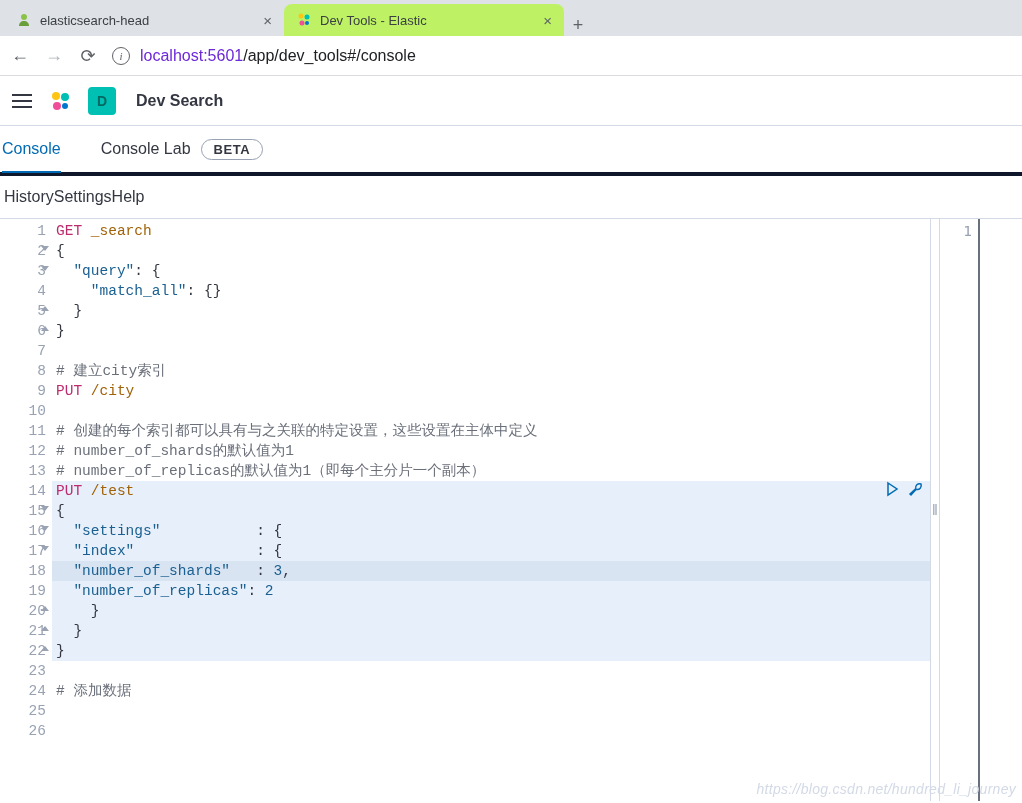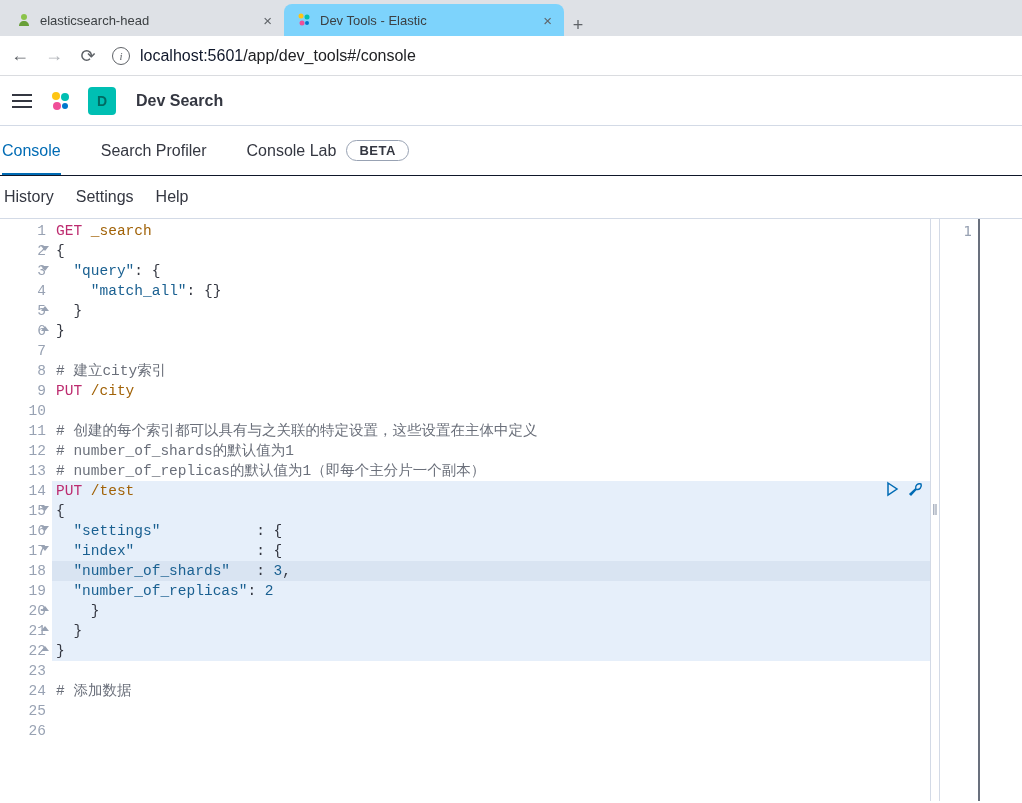--- a/index.html
+++ b/index.html
@@ -2,51 +2,51 @@
 <html><head>
 <meta charset="utf-8">
 <style>
   * { box-sizing: border-box; margin: 0; padding: 0; }
   body { font-family: -apple-system, BlinkMacSystemFont, "Segoe UI", Helvetica, Arial, sans-serif; font-size: 14px; color: #343741; background: #fff; width: 1022px; height: 803px; overflow: hidden; }
 
   
   .tabstrip { background: #dee1e6; height: 36px; display: flex; align-items: flex-end; padding-left: 4px; }
   .tab { display: flex; align-items: center; gap: 8px; height: 32px; padding: 0 12px; width: 280px; font-size: 13px; color: #3c4043; border-top-left-radius: 8px; border-top-right-radius: 8px; position: relative; }
   .tab.inactive { background: transparent; }
-  .tab.active { background: #7dd3fc; }
+  .tab.active { background: #bef264; }
   .tab .title { flex: 1; white-space: nowrap; overflow: hidden; text-overflow: ellipsis; }
   .tab .close { font-size: 15px; color: #5f6368; }
   .tab .favicon { width: 16px; height: 16px; flex-shrink: 0; }
   .fav-head svg { width:16px; height:16px; }
   .newtab { width: 28px; display:flex; align-items:center; justify-content:center; color:#5f6368; font-size:18px; }
 
   .addrbar { background: #fff; height: 40px; display:flex; align-items:center; padding: 0 10px; gap: 14px; border-bottom: 1px solid #dadce0; }
   .navbtn { color: #5f6368; font-size: 18px; width:20px; text-align:center; }
   .navbtn.disabled { color: #b0b3b8; }
   .omni { display:flex; align-items:center; gap:10px; font-size:16px; color:#202124; }
   .omni .info { width:18px; height:18px; border:1.5px solid #5f6368; border-radius:50%; display:flex; align-items:center; justify-content:center; font-size:11px; color:#5f6368; font-family: Georgia, serif; font-style: italic; }
-  .omni .host-dim { color:#0f172a; }
+  .omni .host-dim { color:#6d28d9; }
 
   
   .kbn-header { height: 50px; border-bottom: 1px solid #d3dae6; display:flex; align-items:center; padding: 0 12px; gap: 16px; }
   .hamburger { width:20px; display:flex; flex-direction:column; gap:4px; }
   .hamburger span { height:2px; background:#343741; }
   .logo-elastic { width:24px; height:24px; position:relative; }
   .user-badge { width:28px; height:28px; background:#00bfb3; color:#016b63; font-weight:700; display:flex; align-items:center; justify-content:center; border-radius:4px; font-size:14px; }
   .kbn-title { font-size:16px; font-weight:600; margin-left:4px; }
 
   
-  .dt-tabs { display:flex; align-items:center; gap:40px; padding: 0 2px; height: 50px; border-bottom: 1px solid #0f172a; }
+  .dt-tabs { display:flex; align-items:center; gap:40px; padding: 0 2px; height: 50px; border-bottom: 4px solid #0f172a; }
   .dt-tab { font-size:16px; color:#343741; padding: 14px 0; position:relative; display:flex; align-items:center; gap:10px; }
   .dt-tab.active { color:#006bb4; }
   .dt-tab.active::after { content:""; position:absolute; left:0; right:0; bottom:-1px; height:2px; background:#006bb4; }
   .beta-badge { border:1px solid #98a2b3; border-radius:14px; padding:2px 12px; font-size:13px; font-weight:700; letter-spacing:0.04em; color:#343741; }
 
   
-  .subbar { display:flex; gap:22px; padding: 12px 4px; font-size:16px; color:#343741; }
+  .subbar { display:flex; padding: 12px 4px; font-size:16px; color:#343741; }
 
   
   .editor-wrap { display:flex; border-top:1px solid #d3dae6; height: calc(803px - 36px - 40px - 50px - 50px - 44px); position:relative; }
   .editor-left { flex: 0 0 930px; display:flex; font-family: Menlo, Consolas, "Courier New", monospace; font-size:14.5px; line-height:20px; position:relative; }
   .gutter { width:52px; background:#fff; text-align:right; color:#98a2b3; padding: 2px 6px 2px 2px; user-select:none; white-space:pre; border-right: none; }
   .gline { height:20px; position:relative; }
   .fold { position:absolute; right:-3px; top:5px; width:0; height:0; border-left:4px solid transparent; border-right:4px solid transparent; }
   .fold.open { border-top:5px solid #98a2b3; }
   .fold.close { border-bottom:5px solid #98a2b3; }
   .code { flex:1; padding: 2px 4px; white-space:pre; position:relative; }
@@ -123,21 +123,20 @@
         <circle cx="9" cy="17" r="4" fill="#f04e98"></circle>
         <circle cx="17" cy="17" r="3" fill="#0077cc"></circle>
       </svg>
   </div>
   <div class="user-badge">D</div>
   <div class="kbn-title">Dev Search</div>
 </div>
 
 <div class="dt-tabs">
   <div class="dt-tab active">Console</div>
-  <div class="dt-tab">Search Profiler</div>
   <div class="dt-tab">
     <span>Console Lab</span>
     <span class="beta-badge">BETA</span>
   </div>
 </div>
 
 <div class="subbar">
   <span>History</span>
   <span>Settings</span>
   <span>Help</span>
@@ -152,13 +151,14 @@
               <path d="M13 3a4 4 0 00-5.3 4.8L2 13l1 1 5.2-5.7A4 4 0 0013 3z" fill="none" stroke="#006bb4" stroke-width="1.5"></path>
             </svg></span></div><div class="cline"><span class="tok-punc">{</span></div><div class="cline"><span>  </span><span class="tok-key">"settings"</span><span>           </span><span class="tok-punc">: {</span></div><div class="cline"><span>  </span><span class="tok-key">"index"</span><span>              </span><span class="tok-punc">: {</span></div><div class="cline"><span>  </span><span class="tok-key">"number_of_shards"</span><span>   </span><span class="tok-punc">: </span><span class="tok-num">3</span><span class="tok-punc">,</span></div><div class="cline"><span>  </span><span class="tok-key">"number_of_replicas"</span><span class="tok-punc">: </span><span class="tok-num">2</span></div><div class="cline"><span>    </span><span class="tok-punc">}</span></div><div class="cline"><span>  </span><span class="tok-punc">}</span></div><div class="cline"><span class="tok-punc">}</span></div><div class="cline"></div><div class="cline"><span class="tok-comment"># 添加数据</span></div><div class="cline"></div><div class="cline"></div></div>
   </div>
   <div class="splitter">‖</div>
   <div class="editor-right">
     <div class="gutter-r">
         <div>1</div>
       </div>
     <div class="rcode"></div>
   </div>
+  <div class="watermark">https://blog.csdn.net/hundred_li_journey</div>
 </div>
 
 </body></html>

